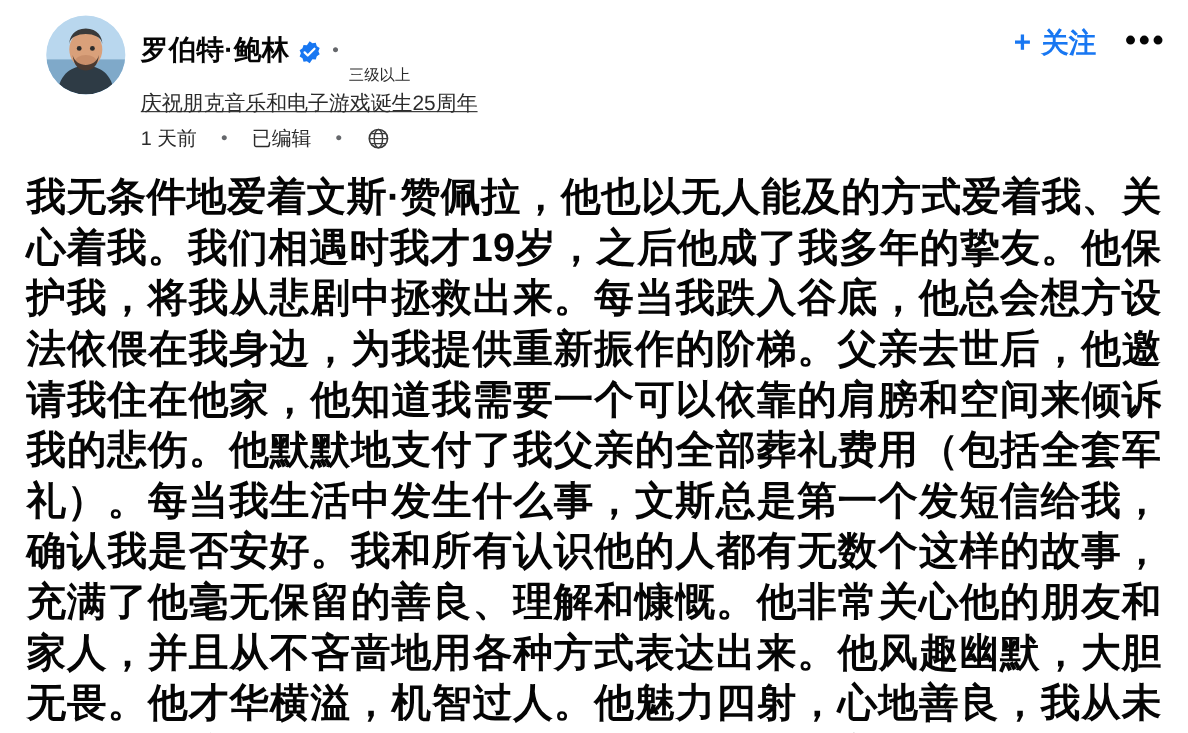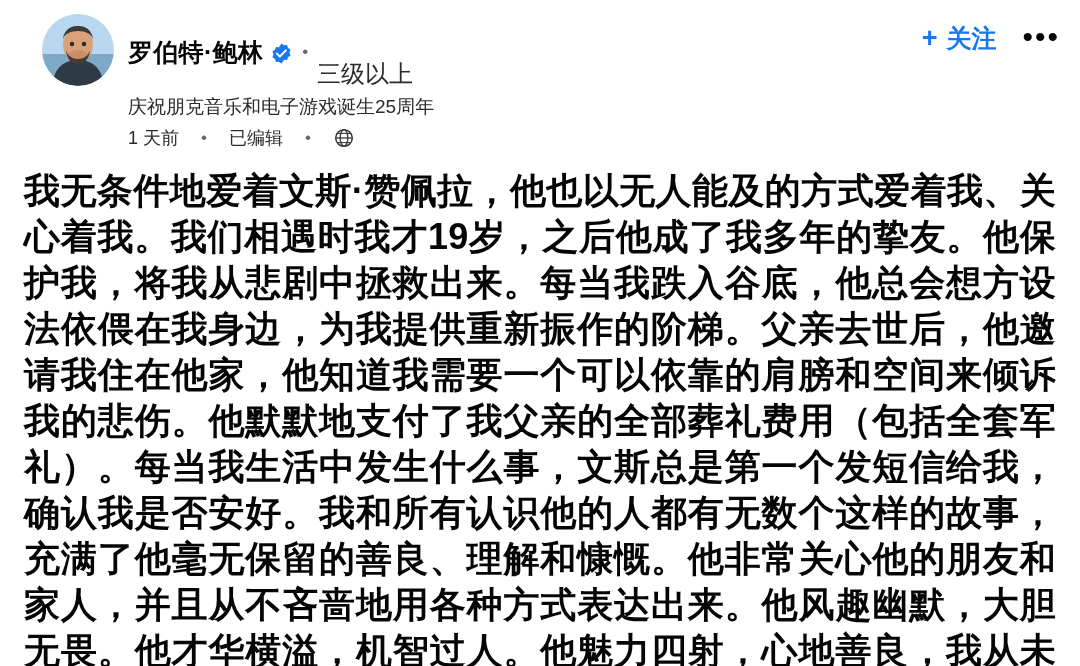--- a/index.html
+++ b/index.html
@@ -60,29 +60,30 @@
     height: 23px;
     flex: 0 0 23px;
     margin-top: 2px;
   }
   .dot-sep {
     color: #65676b;
     font-size: 17px;
     margin: 0 2px;
   }
   .level-text {
-    font-size: 24px;
+    font-size: 14px;
     color: #2b2b2b;
     margin-top: 44px;
   }
   .subtitle {
     font-size: 19px;
     color: #2b2b2b;
     margin-top: 6px;
     line-height: 1.25;
+    text-decoration: underline;
   }
   .meta-line {
     display: flex;
     align-items: center;
     gap: 20px;
     margin-top: 7px;
     font-size: 18px;
     color: #2b2b2b;
   }
   .globe-icon {

